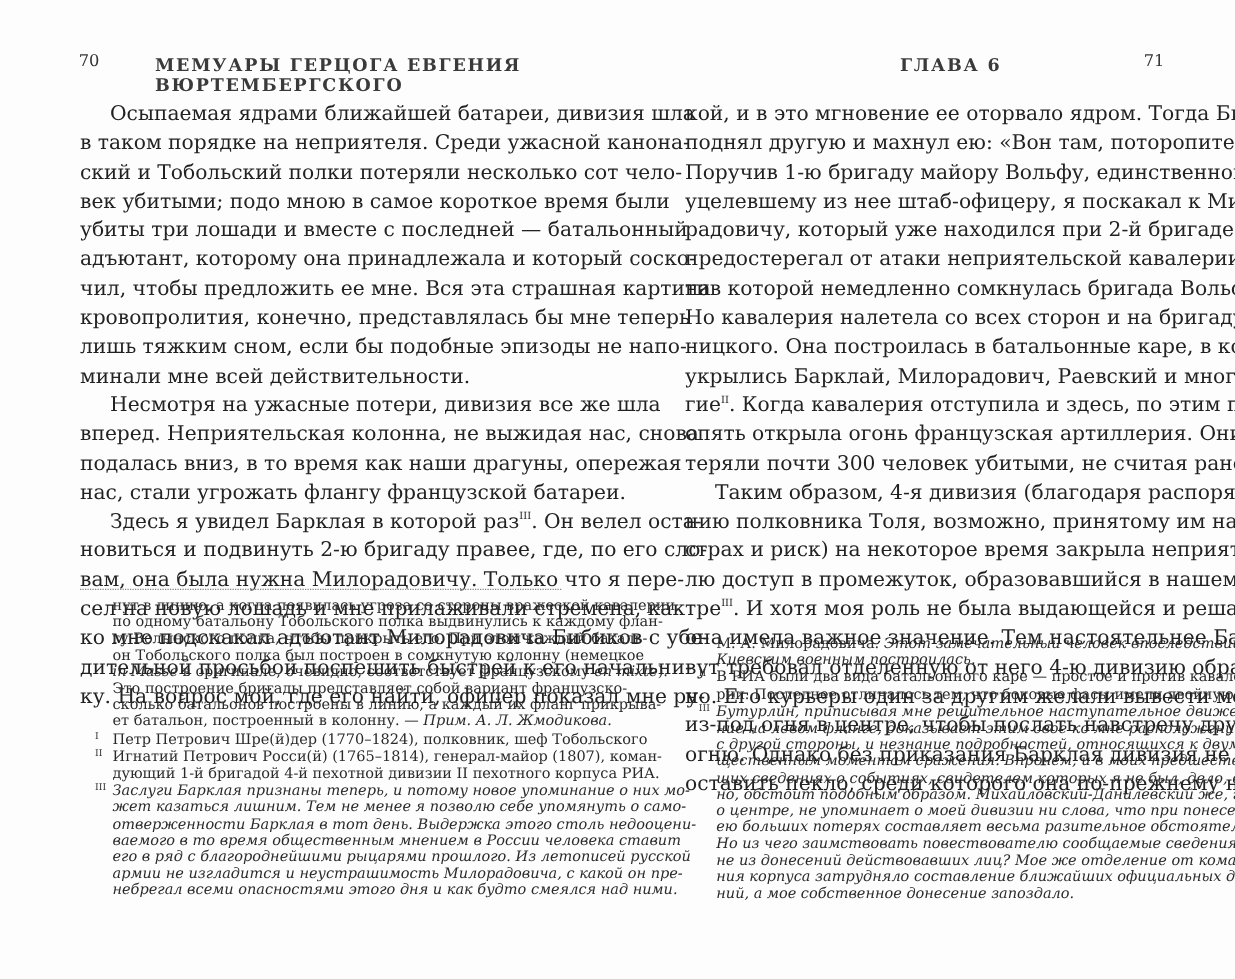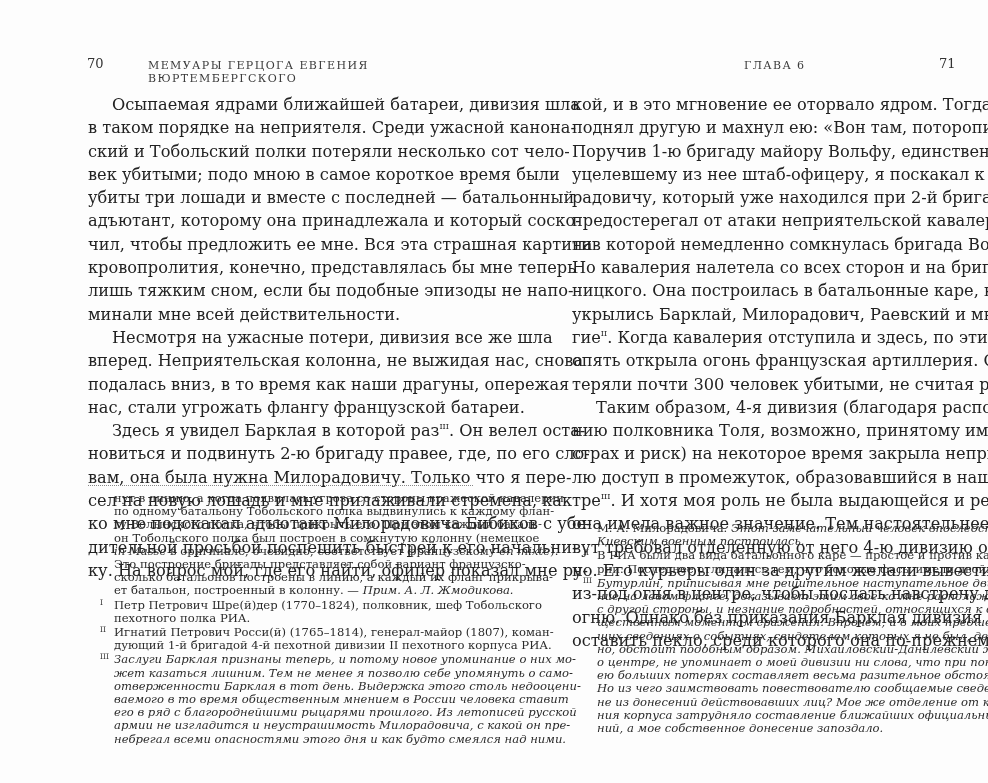--- a/index.html
+++ b/index.html
@@ -1,26 +1,27 @@
 <!DOCTYPE html>
 <html><head>
   <meta charset="utf-8">
   <style>
     html, body { margin: 0; padding: 0; }
     body {
       width: 988px; height: 783px; background: #fdfdfd; overflow: hidden;
       font-family: "DejaVu Serif", "Liberation Serif", serif; color: #262626;
       position: relative;
     }
-    .page { position: absolute; top: 15px; height: 622px; margin-left: 24px; }
+    .page { position: absolute; top: 1px; height: 622px; }
     .page.left { left: 0; width: 494px; }
     .page.right { left: 494px; width: 494px; }
     .header {
-      position: absolute; top: 44px; font-size: 11px; letter-spacing: 1.4px;
+      position: absolute; top: 44px; font-size: 14px; letter-spacing: 1.4px;
       color: #3a3a3a;
+      font-weight: bold;
     }
     .pnum { position: absolute; top: 41px; font-size: 13px; color: #333; }
     .left .pnum { left: 63px; }
     .left .header { left: 124px; }
     .right .header { left: 226px; }
     .right .pnum { left: 421px; }
     .body {
       position: absolute; font-size: 16.2px; line-height: 23.3px;
       text-align: justify; color: #222;
     }
@@ -87,21 +88,20 @@
       <span class="nl">гу Волынского полка, чтобы прикрыть его. При этом каждый баталь-</span>
       <span class="nl">он Тобольского полка был построен в сомкнутую колонну (немецкое</span>
       <span class="nl"><i>in Masse</i><span> в оригинале, очевидно, соответствует французскому </span><i>en mixte</i><span>).</span></span>
       <span class="nl">Это построение бригады представляет собой вариант французско-</span>
       <span class="nl">сколько батальонов построены в линию, а каждый их фланг прикрыва-</span>
       <span class="nl last"><span>ет батальон, построенный в колонну. — </span><i>Прим. А. Л. Жмодикова.</i></span>
     </div>
     <div class="note">
       <span class="marker">I</span>
       <span class="nl">Петр Петрович Шре(й)дер (1770–1824), полковник, шеф Тобольского</span>
-      <span class="nl last">пехотного полка РИА.</span>
     </div>
     <div class="note">
       <span class="marker">II</span>
       <span class="nl">Игнатий Петрович Росси(й) (1765–1814), генерал-майор (1807), коман-</span>
       <span class="nl last">дующий 1-й бригадой 4-й пехотной дивизии II пехотного корпуса РИА.</span>
     </div>
     <div class="note it">
       <span class="marker" style="font-style:normal">III</span>
       <span class="nl">Заслуги Барклая признаны теперь, и потому новое упоминание о них мо-</span>
       <span class="nl">жет казаться лишним. Тем не менее я позволю себе упомянуть о само-</span>

